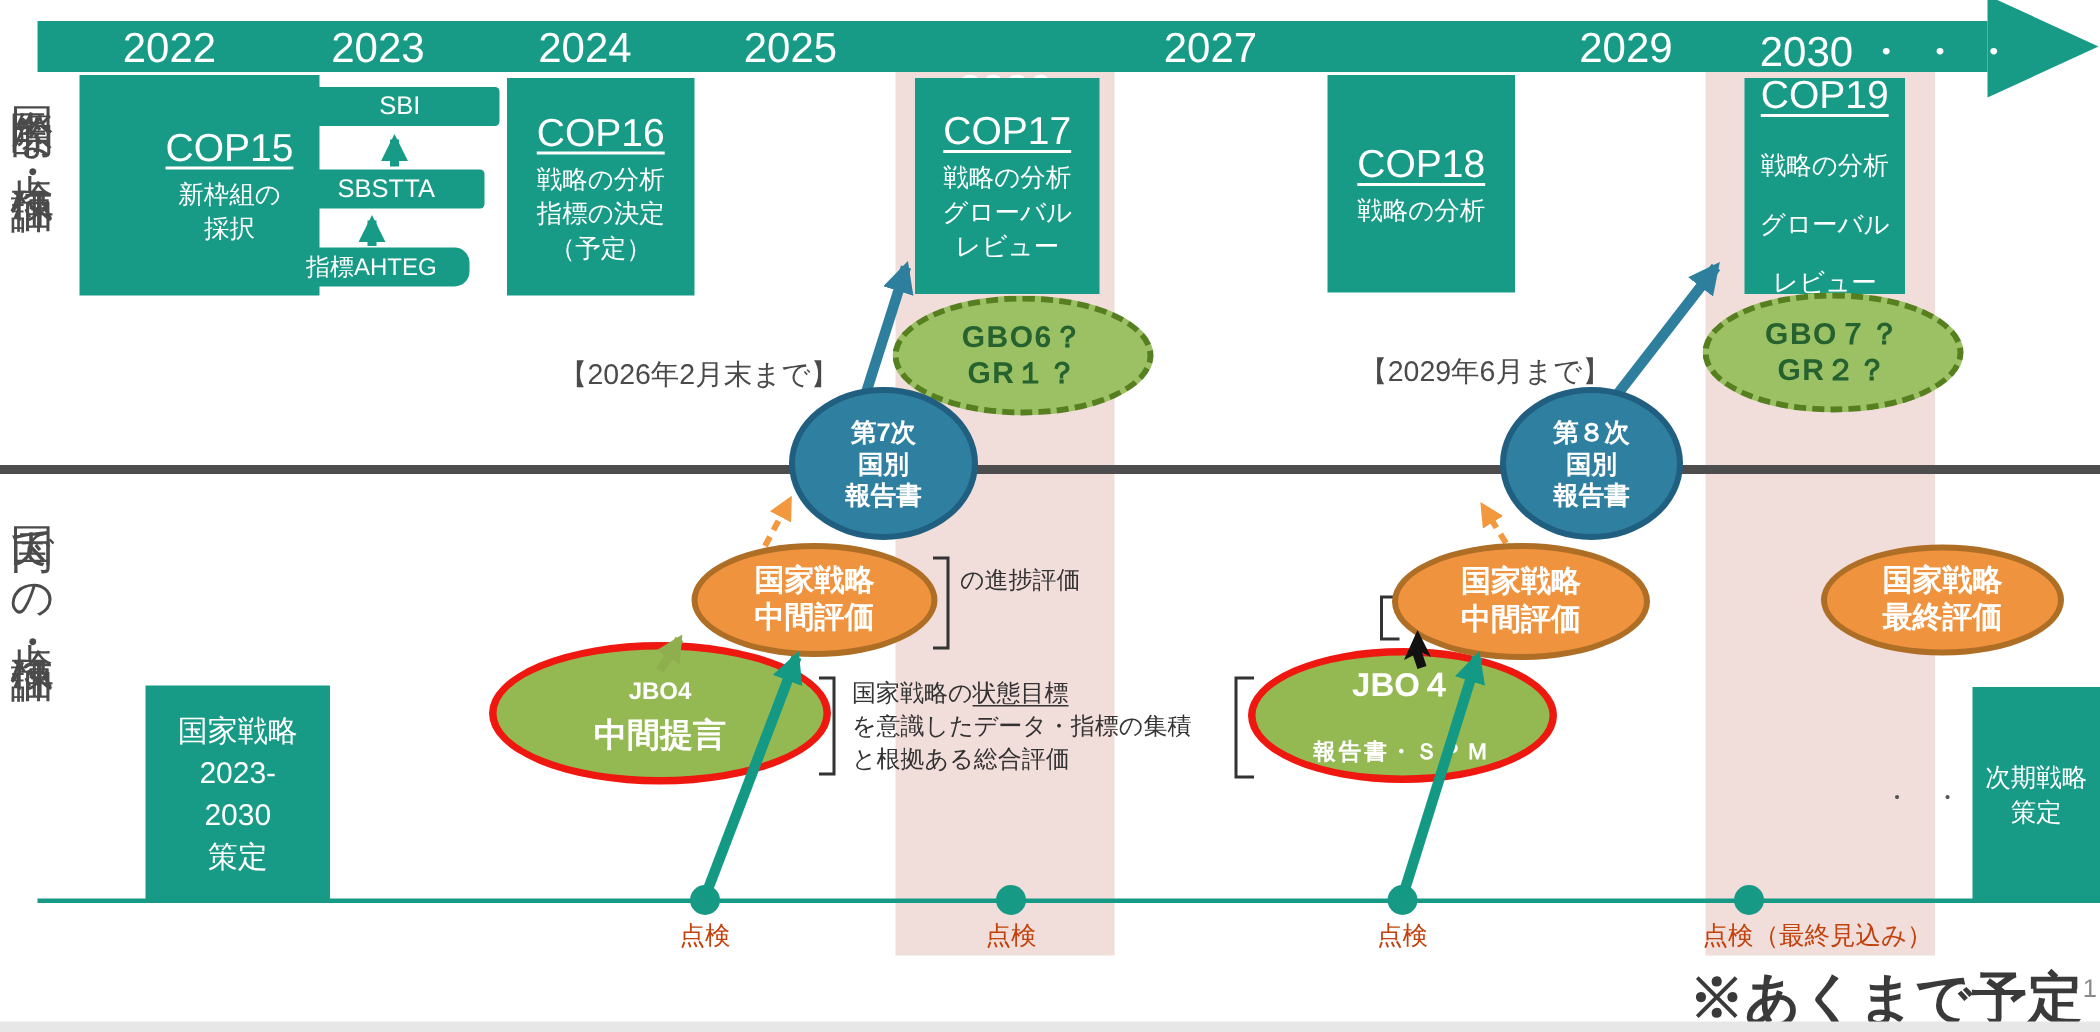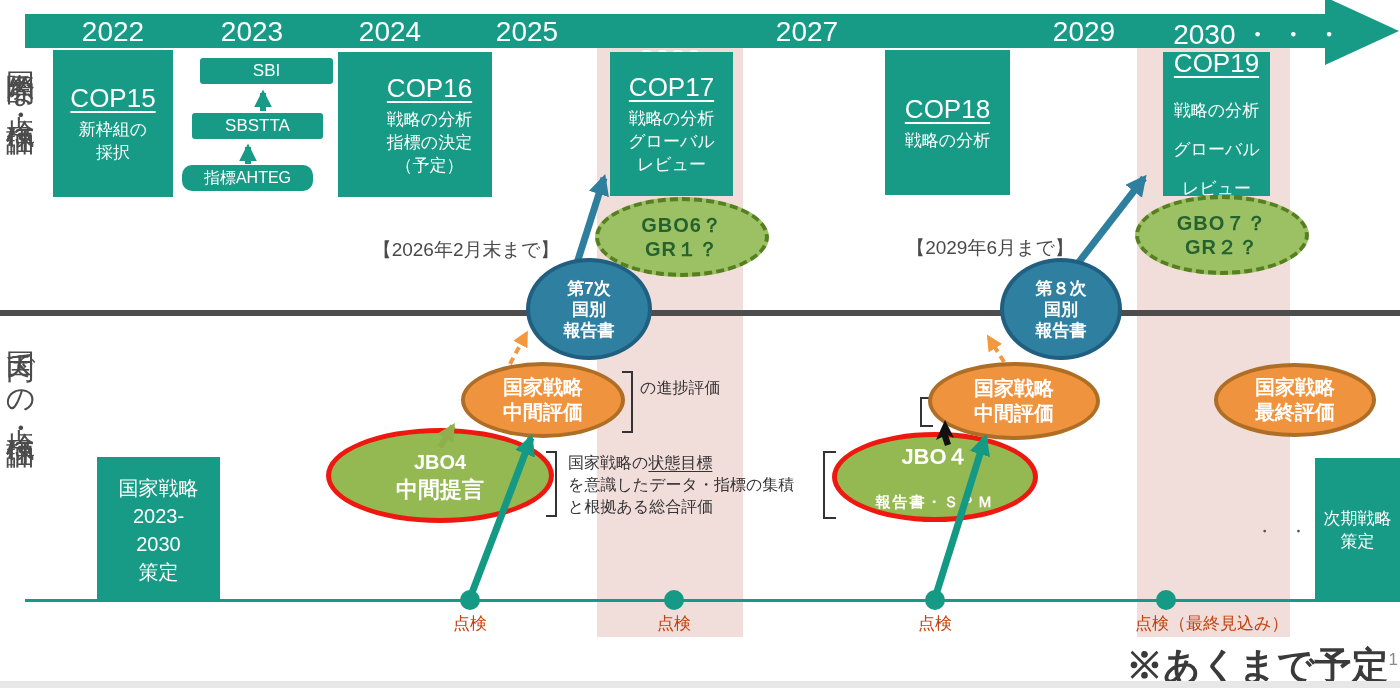--- a/index.html
+++ b/index.html
@@ -18,21 +18,21 @@
   .box-line{font-size:17px;line-height:23px;}
   .sb-box{background:#179b86;color:#fff;display:flex;align-items:center;justify-content:center;font-size:17px;border-radius:3px;}
   
   .vlabel{writing-mode:vertical-rl;text-orientation:upright;color:#4b4b4b;font-size:29px;letter-spacing:3px;line-height:32px;}
   .divider{background:#4d4d4d;}
   
   .gbo{background:#9cc164;border:4px dashed #567f1f;border-radius:50%;display:flex;flex-direction:column;align-items:center;justify-content:center;color:#26622f;font-weight:bold;font-size:20px;line-height:24px;letter-spacing:1px;}
   .bluecirc{background:#2f7fa1;border:4px solid #205f80;border-radius:50%;display:flex;flex-direction:column;align-items:center;justify-content:center;color:#fff;font-weight:bold;font-size:17px;line-height:21px;}
   .orange{background:#f0933e;border:4px solid #af6e26;border-radius:50%;display:flex;flex-direction:column;align-items:center;justify-content:center;color:#fff;font-weight:bold;font-size:20px;line-height:25px;}
   .jbo{background:#94b952;border:5px solid #ee1810;border-radius:50%;display:flex;flex-direction:column;align-items:center;justify-content:center;color:#fff;font-weight:bold;}
-  .jbo .l1{font-size:20px;line-height:28px;}
+  .jbo .l1{font-size:16px;line-height:28px;}
   .jbo .l2{font-size:22px;line-height:27px;}
   .jbo .l2s{font-size:15px;line-height:20px;letter-spacing:2px;}
   
   .anno{color:#333;font-size:16px;line-height:22px;}
   .u{text-decoration:underline;text-underline-offset:3px;}
   .deadline{color:#4a4a4a;font-size:19px;text-align:center;}
   .cp{color:#c2410c;font-size:17px;}
   .contdots{color:#555;font-size:17px;letter-spacing:6px;}
   .footer-note{color:#3a3a3a;font-size:37px;font-weight:bold;text-align:right;}
   .footer-note sup{font-size:17px;color:#8a8a8a;font-weight:normal;}
@@ -58,35 +58,35 @@
   <div class="abs year" style="left:600px;top:16px;width:140px;margin-top:28px;">2026</div>
   <div class="abs year" style="left:737px;top:16px;width:140px;">2027</div>
   <div class="abs year" style="left:1014px;top:16px;width:140px;">2029</div>
   <div class="abs year" style="left:1148px;top:16px;width:220px;">2030 ・ ・ ・</div>
 
   <div class="abs vlabel" style="left:5px;top:48px;height:240px;">国際的な点検・評価</div>
   <div class="abs vlabel" style="left:5px;top:328px;height:250px;">国内での点検・評価</div>
 
   <div class="abs divider" style="left:0;top:310px;width:1400px;height:6px;"></div>
 
-  <div class="abs box" style="left:53px;top:50px;width:120px;height:147px;">
+  <div class="abs box" style="left:53px;top:50px;width:120px;height:147px;padding-left:40px;">
     <div class="box-title">COP15</div>
     <div class="box-line">新枠組の</div>
     <div class="box-line">採択</div>
   </div>
   <div class="abs sb-box" style="left:200px;top:58px;width:133px;height:26px;">
     <span>SBI</span>
   </div>
   <div class="abs sb-box" style="left:192px;top:113px;width:131px;height:26px;">
     <span>SBSTTA</span>
   </div>
   <div class="abs sb-box" style="left:182px;top:165px;width:131px;height:26px;font-size:16px;border-radius:10px;">
     <span>指標AHTEG</span>
   </div>
-  <div class="abs box" style="left:338px;top:52px;width:125px;height:145px;padding-left:29px;">
+  <div class="abs box" style="left:338px;top:52px;width:125px;height:145px;">
     <div class="box-title">COP16</div>
     <div class="box-line">戦略の分析</div>
     <div class="box-line">指標の決定</div>
     <div class="box-line">（予定）</div>
   </div>
   <div class="abs box" style="left:610px;top:52px;width:123px;height:144px;">
     <div class="box-title">COP17</div>
     <div class="box-line">戦略の分析</div>
     <div class="box-line">グローバル</div>
     <div class="box-line">レビュー</div>

